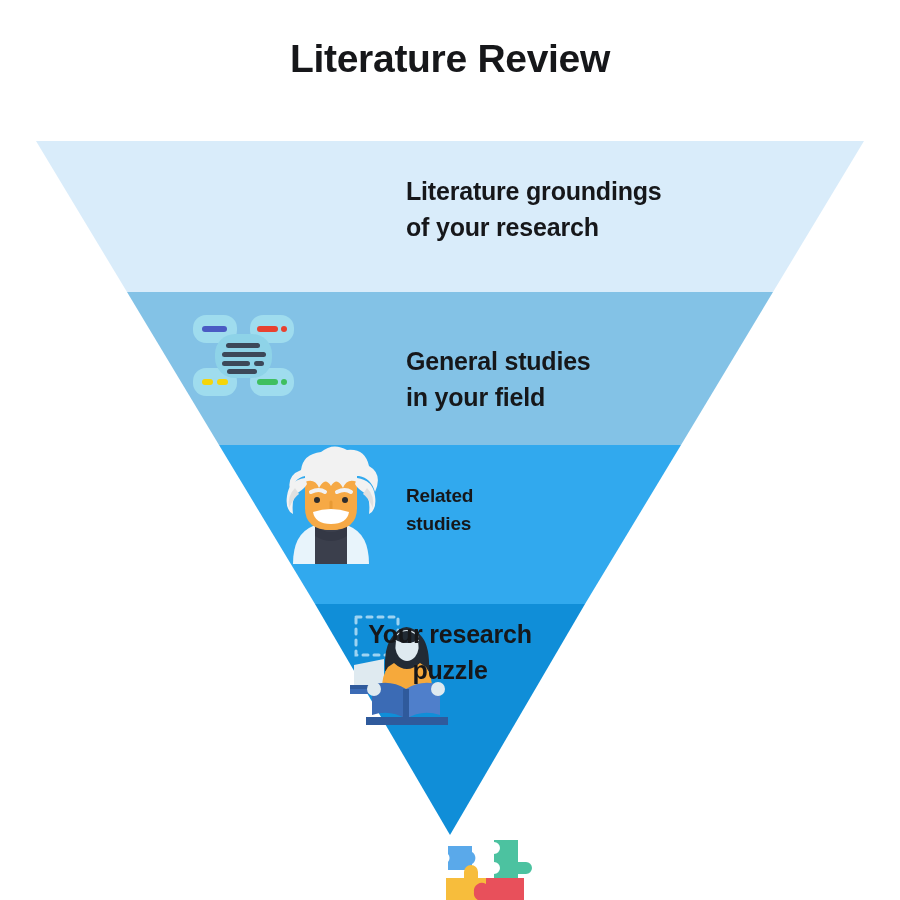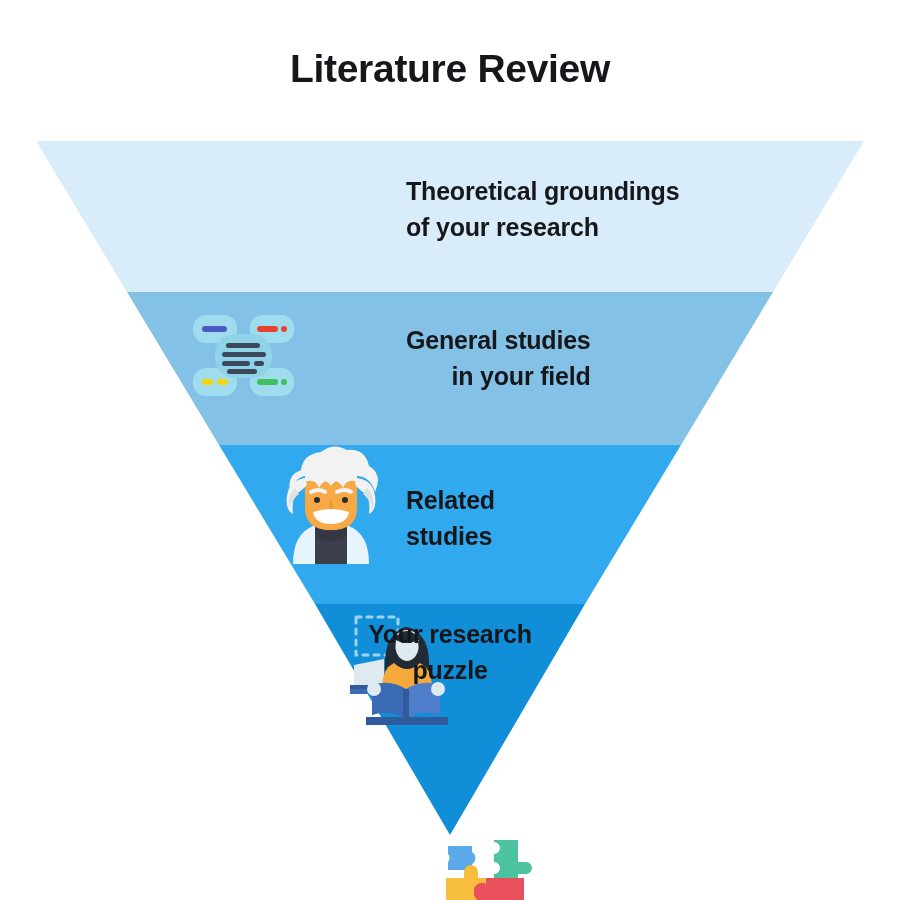--- a/index.html
+++ b/index.html
@@ -19,21 +19,21 @@
   #infographic {
     position: absolute;
     inset: 0;
     width: 900px;
     height: 900px;
   }
 
   
   .title {
     position: absolute;
-    top: 48px;
+    top: 38px;
     left: 0;
     width: 900px;
     text-align: center;
     font-size: 39px;
     font-weight: 700;
     letter-spacing: -0.3px;
     color: #16171a;
     line-height: 1.1;
   }
 
@@ -64,28 +64,28 @@
     letter-spacing: -0.2px;
   }
   .label-1 {
     left: 406px;
     top: 173px;
     font-size: 25px;
     text-align: left;
   }
   .label-2 {
     left: 406px;
-    top: 322px;
+    top: 343px;
     font-size: 25px;
-    text-align: right;
+    text-align: left;
   }
   .label-3 {
     left: 406px;
     top: 482px;
-    font-size: 25px;
+    font-size: 19px;
     text-align: left;
   }
   .label-4 {
     left: 325px;
     top: 616px;
     width: 250px;
     font-size: 25px;
     text-align: center;
   }
 
@@ -222,21 +222,21 @@
         <path d="M52 2 h24 v22 h8 a6 6 0 0 1 0 12 h-8 v8 h-24 v-8 a6 6 0 0 0 0 -12 v-8 a6 6 0 0 0 0 -12 z" fill="#4cc2a0"></path>
 
         <path d="M4 40 h18 v-6 a7 7 0 0 1 14 0 v6 h8 v36 h-40 z" fill="#f7bd3c"></path>
 
         <path d="M44 40 h38 v36 h-38 v-14 a8 8 0 0 1 -12 -8 a8 8 0 0 1 12 -8 z" fill="#e8505b"></path>
       </svg>
     </div>
 
   </div>
 
-  <div class="band-label label-1">Theoretical groundings
+  <div class="band-label label-1">Literature groundings
 of your research</div>
 
   <div class="band-label label-2">General studies
 in your field</div>
 
   <div class="band-label label-3">Related
 studies</div>
 
   <div class="band-label label-4">Your research
 puzzle</div>

